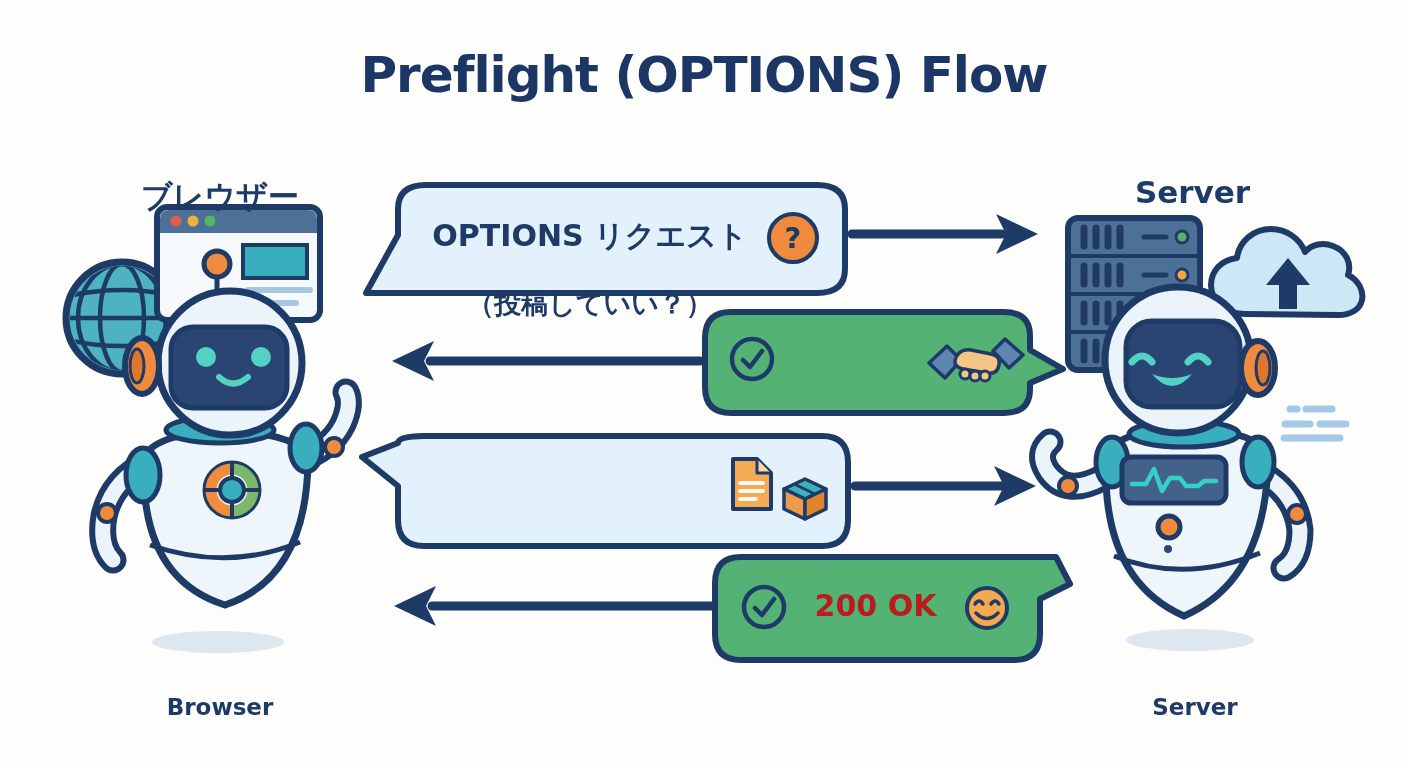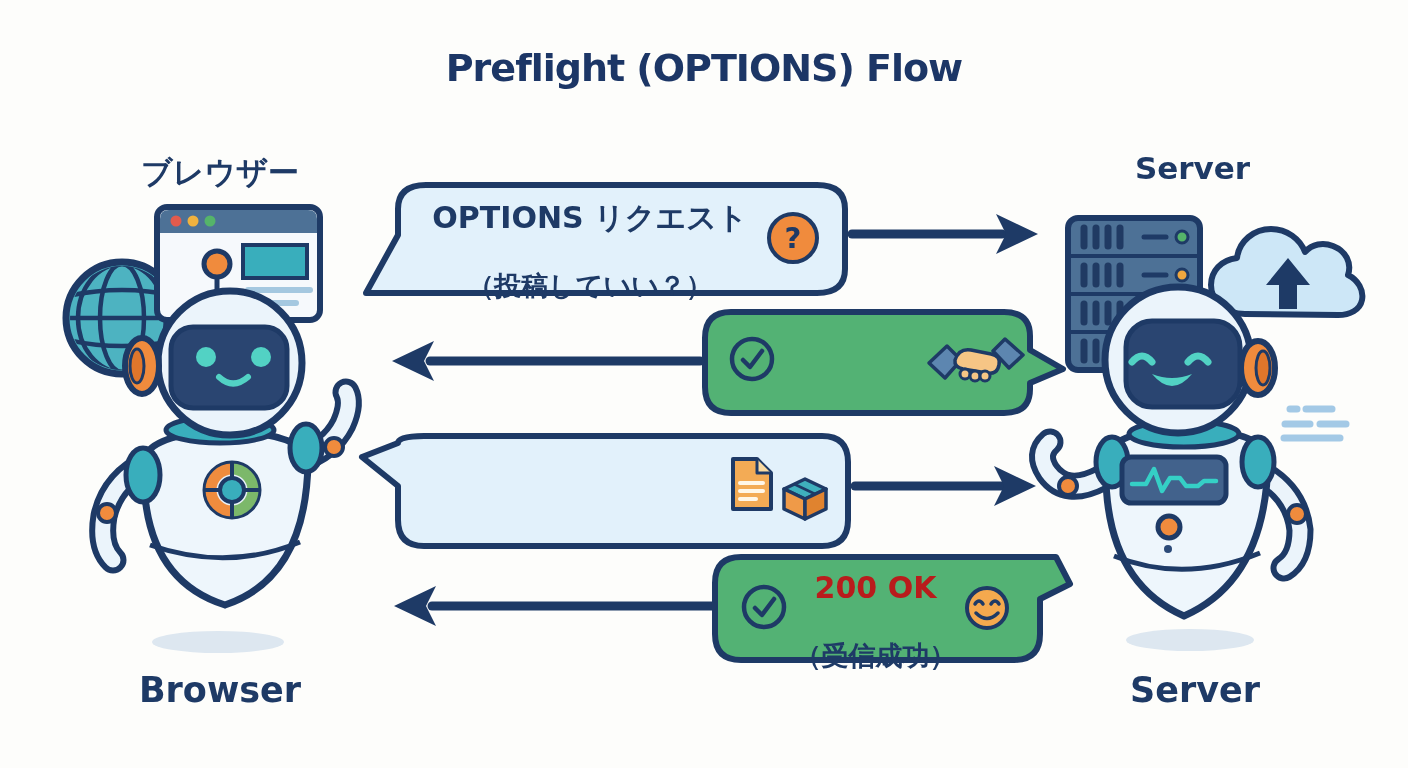--- a/index.html
+++ b/index.html
@@ -4,31 +4,31 @@
 <style>
   html,body{margin:0;padding:0;background:#ffffff;}
   .canvas{
     position:relative;width:1408px;height:768px;overflow:hidden;
     background:#fdfdfb;
     font-family:"DejaVu Sans","Liberation Sans",sans-serif;
   }
   .abs{position:absolute;}
   .title{
     left:0;right:0;top:46px;text-align:center;
-    font-size:38px;font-weight:800;letter-spacing:-1px;color:#1c3666;
+    font-size:50px;font-weight:800;letter-spacing:-1px;color:#1c3666;
   }
   .actor-label{
-    text-align:center;font-weight:800;color:#1e3a66;
+    text-align:center;font-weight:800;color:#1e3a66;margin-top:24px;
   }
   .lbl-top{font-size:31px;}
-  .lbl-bottom{font-size:35px;}
+  .lbl-bottom{font-size:23px;}
   .bubble-text{
     text-align:center;color:#1e3a66;line-height:1.32;
   }
-  .bubble-text .l1{font-size:30px;font-weight:800;}
+  .bubble-text .l1{font-size:30px;font-weight:800;margin-top:18px;}
   .bubble-text .l2{font-size:27px;font-weight:800;margin-top:30px;}
   .white{color:#b91c1c;}
   .q-badge{
     width:52px;height:52px;border-radius:50%;
     background:#f08b3d;border:4px solid #1e3a66;box-sizing:border-box;
     display:flex;align-items:center;justify-content:center;
     font-size:29px;font-weight:800;color:#1e3a66;
   }
   svg{display:block;}
 </style>
@@ -254,21 +254,20 @@
     <polygon points="23,22 44,12 44,32 23,42" fill="#e0832f" stroke="#1e3a66" stroke-width="3.5" stroke-linejoin="round"></polygon>
     <line x1="12" y1="7" x2="33" y2="17" stroke="#1e3a66" stroke-width="2.5"></line>
   </svg>
 
   <svg class="abs" style="left:739px;top:582px" width="50" height="50" viewBox="0 0 50 50">
     <circle cx="25" cy="25" r="20" fill="none" stroke="#1e3a66" stroke-width="4.5"></circle>
     <polyline points="16,26 23,33 35,17" fill="none" stroke="#1e3a66" stroke-width="4.5" stroke-linecap="round" stroke-linejoin="round"></polyline>
   </svg>
   <div class="abs bubble-text" style="left:793px;top:568px;width:165px">
     <div class="l1 white">200 OK</div>
-    <div class="l2">（受信成功）</div>
   </div>
   <svg class="abs" style="left:963px;top:584px" width="48" height="48" viewBox="0 0 48 48">
     <circle cx="24" cy="24" r="20" fill="#f5a94e" stroke="#1e3a66" stroke-width="4"></circle>
     <path d="M 12 20 Q 16 14 20 20" fill="none" stroke="#1e3a66" stroke-width="3.5" stroke-linecap="round"></path>
     <path d="M 28 20 Q 32 14 36 20" fill="none" stroke="#1e3a66" stroke-width="3.5" stroke-linecap="round"></path>
     <path d="M 13 29 Q 24 40 35 29" fill="none" stroke="#1e3a66" stroke-width="3.5" stroke-linecap="round"></path>
   </svg>
 
 </div>
 

